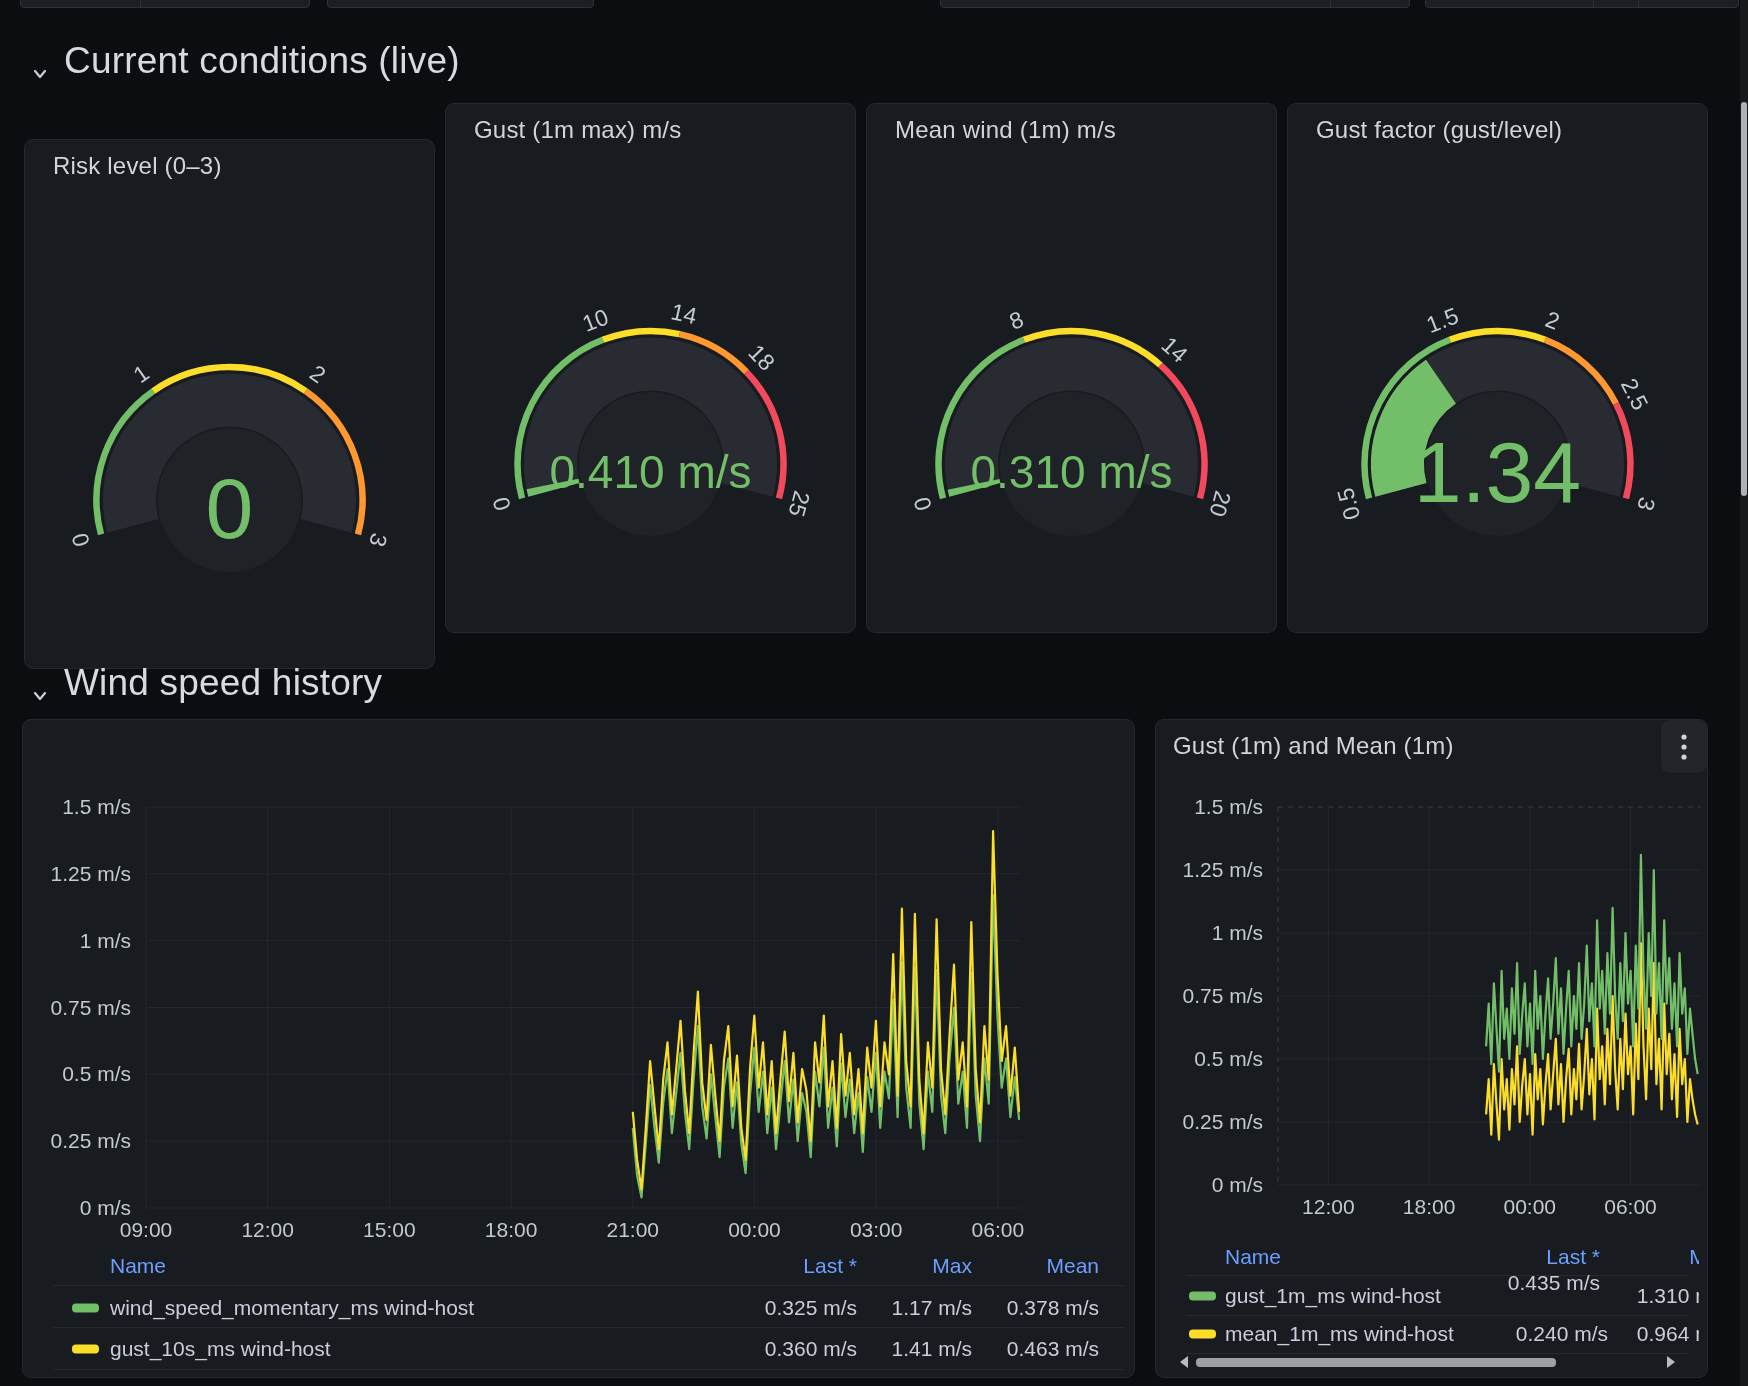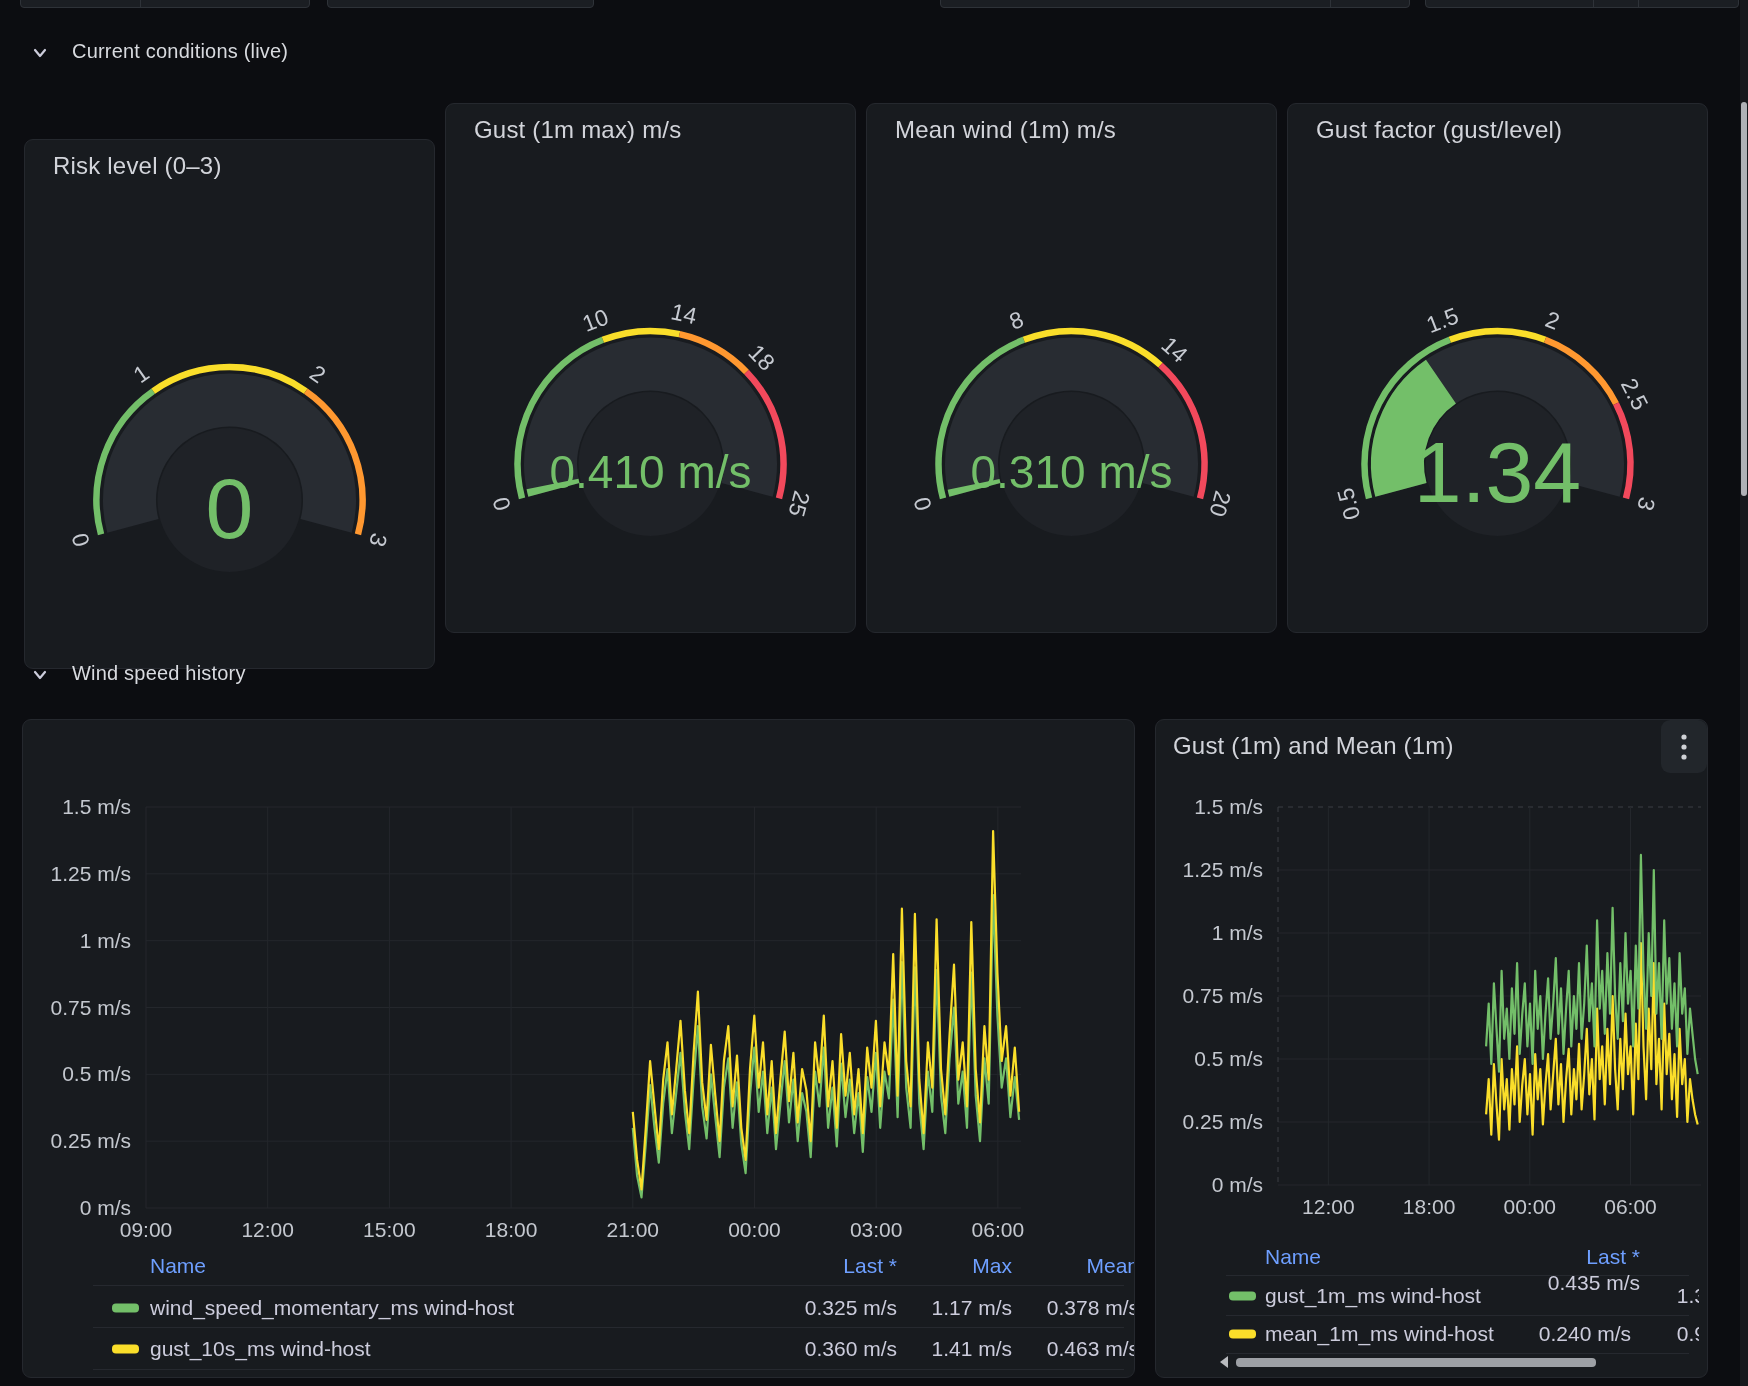--- a/index.html
+++ b/index.html
@@ -7,33 +7,33 @@
   .screen{
     position:relative;width:1748px;height:1386px;overflow:hidden;
     background:#0C0D11;font-family:"Liberation Sans",sans-serif;
     -webkit-font-smoothing:antialiased;
   }
   
   .frag{position:absolute;top:-10px;height:18px;background:#1B1E23;
     border:1px solid #2E3238;border-radius:0 0 4px 4px;}
   .frag .vdiv{position:absolute;top:0;bottom:0;width:1px;background:#2E3238;}
   
-  .section-header{position:absolute;display:flex;align-items:flex-end;gap:22px;color:#D8DADF;
-    font-size:20px;font-weight:500;letter-spacing:.2px;cursor:pointer;}
+  .section-header{position:absolute;display:flex;align-items:center;gap:14px;color:#D8DADF;
+    font-size:37px;font-weight:500;letter-spacing:.2px;cursor:pointer;}
   .chev{display:inline-block;width:20px;height:20px;}
   
   .panel{position:absolute;background:#181B1F;border:1px solid #25282E;border-radius:9px;}
   .panel-title{position:absolute;top:12px;font-size:24px;font-weight:500;color:#D2D4DA;
     letter-spacing:.2px;white-space:nowrap;cursor:pointer;}
   .gauge-svg,.chart-svg{position:absolute;left:0;top:0;}
   
   .ylab{position:absolute;font-size:21px;color:#C4C8CF;text-align:right;width:100px;transform:translateY(-50%);}
   .xlab{position:absolute;font-size:21px;color:#C4C8CF;text-align:center;width:90px;transform:translateX(-50%);}
   
-  .legend{position:absolute;overflow:hidden;margin-left:40px;}
+  .legend{position:absolute;overflow:hidden;}
   .lg-cell{position:absolute;font-size:21px;color:#CCCCDC;white-space:nowrap;transform:translateY(-50%);}
   .lg-head{color:#6E9FFF;font-weight:500;cursor:pointer;}
   .lg-right{text-align:right;}
   .lg-div{position:absolute;height:1px;background:#26292F;}
   .swatch{position:absolute;width:27px;height:9px;border-radius:4px;transform:translateY(-50%);}
   
   .kebab{position:absolute;top:0;right:0;width:46px;height:53px;background:#22262B;
     border-radius:9px;display:flex;align-items:center;justify-content:center;cursor:pointer;}
   .kebab svg{display:block;}
   
@@ -242,21 +242,21 @@
         <div class="lg-div" style="left:30px;right:10px;top:108px;"></div>
         <div class="lg-cell lg-head" style="left:69px;top:12px;">Name</div>
         <div class="lg-cell lg-head lg-right" style="left:224px;width:220px;top:12px;">Last *</div>
         <div class="lg-cell lg-head lg-right" style="left:353px;width:220px;top:12px;">Max</div>
         <div class="swatch" style="left:33px;top:51px;background:#73BF69;"></div>
         <div class="lg-cell" style="left:69px;top:51px;">gust_1m_ms wind-host</div>
         <div class="lg-cell lg-right" style="left:224px;width:220px;top:38px;">0.435 m/s</div>
         <div class="lg-cell lg-right" style="left:353px;width:220px;top:51px;">1.310 m/s</div>
         <div class="swatch" style="left:33px;top:89px;background:#FADE2A;"></div>
         <div class="lg-cell" style="left:69px;top:89px;">mean_1m_ms wind-host</div>
-        <div class="lg-cell lg-right" style="left:215px;width:220px;top:89px;padding-left:40px;">0.240 m/s</div>
+        <div class="lg-cell lg-right" style="left:232px;width:220px;top:89px;padding-left:40px;">0.240 m/s</div>
         <div class="lg-cell lg-right" style="left:353px;width:220px;top:89px;">0.964 m/s</div>
         <div class="hscroll" style="left:40px;width:360px;top:113px;"></div>
         <div class="hsarrow" style="left:24px;top:111px;border-right:8px solid #B9BBBF;"></div>
         <div class="hsarrow" style="left:511px;top:111px;border-left:8px solid #B9BBBF;"></div>
       </div>
     </div>
 
   <div class="vscroll-track">
     <div class="vscroll-thumb" style="top:102px;height:394px;"></div>
   </div>

